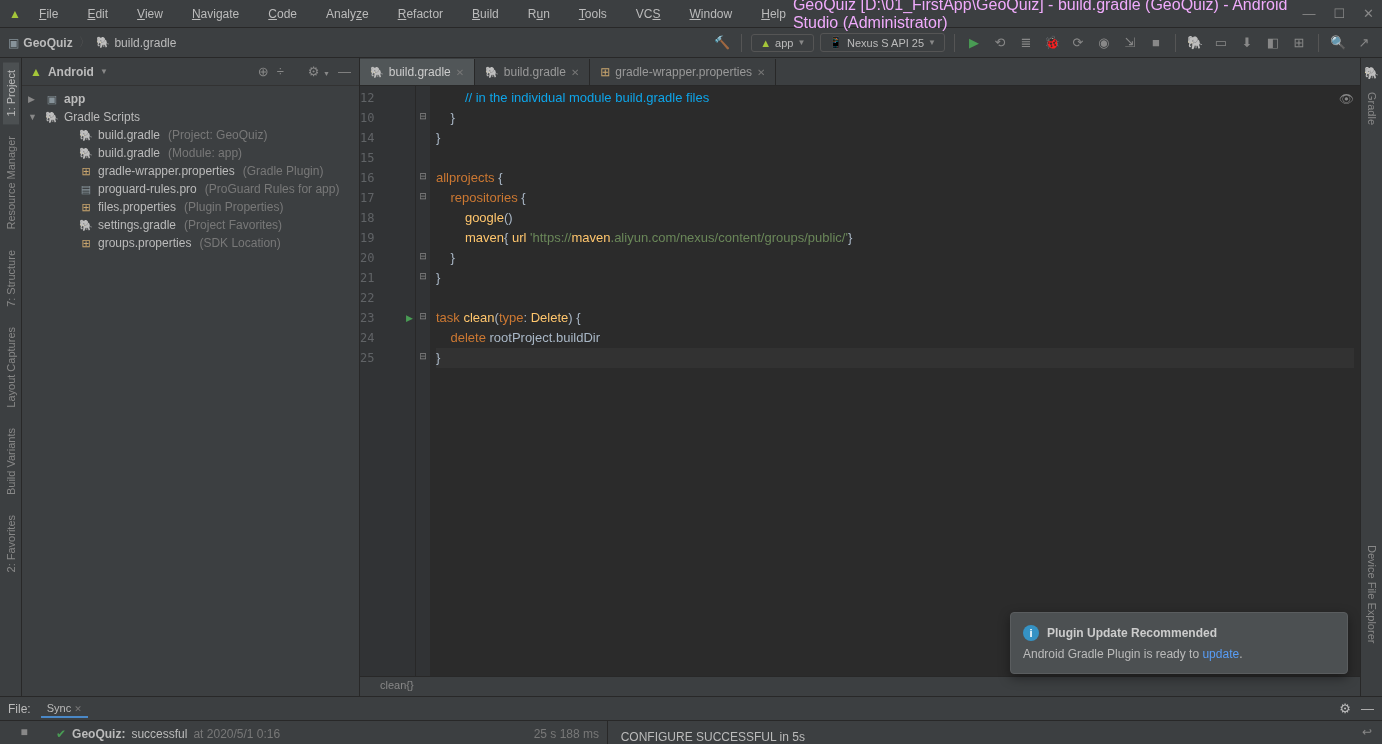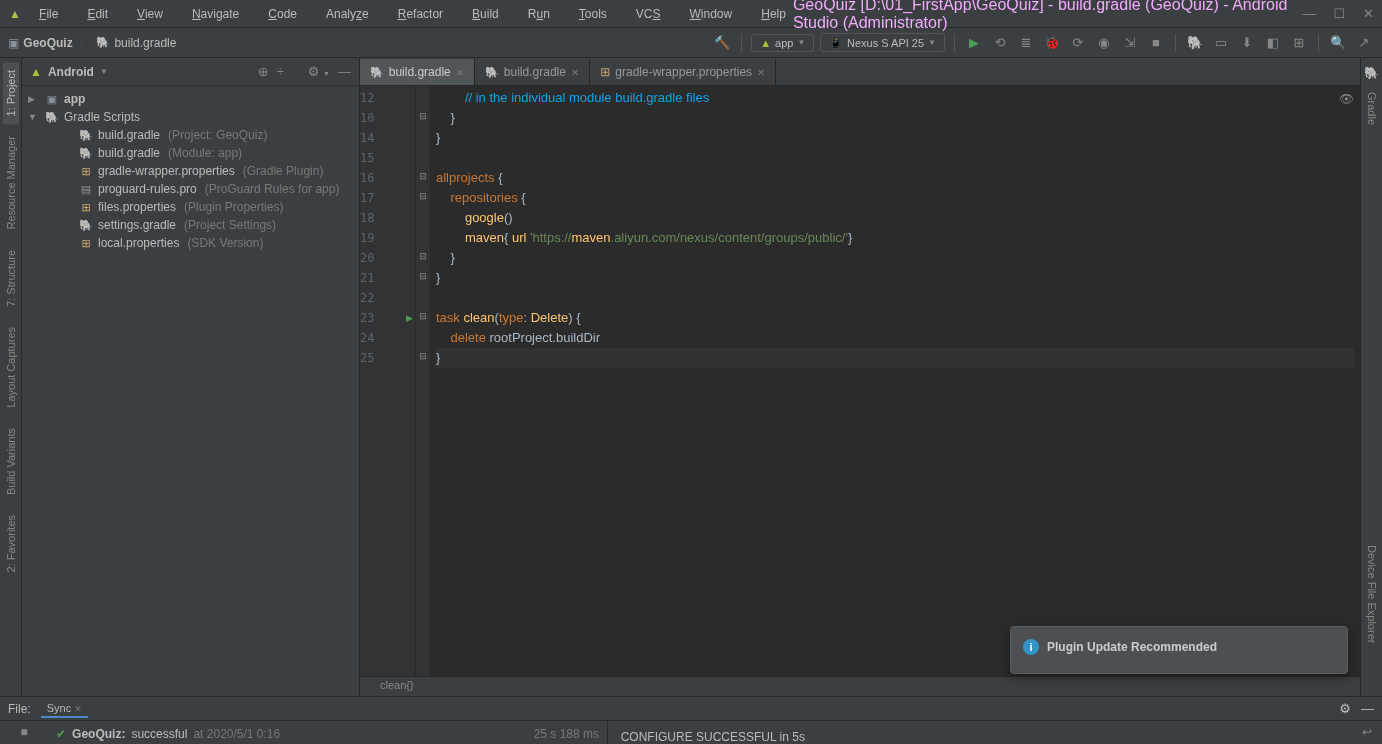--- a/index.html
+++ b/index.html
@@ -218,27 +218,27 @@
           <div class="tree-row indent-2">
             <span class="tree-chev"></span>
             <span class="tree-icon" style="color:#c9a56e">⊞</span>
             <span class="tree-label">files.properties</span>
             <span class="tree-hint">(Plugin Properties)</span>
           </div>
           <div class="tree-row indent-2">
             <span class="tree-chev"></span>
             <span class="tree-icon elephant">🐘</span>
             <span class="tree-label">settings.gradle</span>
-            <span class="tree-hint">(Project Settings)</span>
+            <span class="tree-hint">(Project Favorites)</span>
           </div>
           <div class="tree-row indent-2">
             <span class="tree-chev"></span>
             <span class="tree-icon" style="color:#c9a56e">⊞</span>
-            <span class="tree-label">local.properties</span>
-            <span class="tree-hint">(SDK Version)</span>
+            <span class="tree-label">groups.properties</span>
+            <span class="tree-hint">(SDK Location)</span>
           </div>
         </div>
     </div>
   </div>
 
   <div class="editor-area">
     <div class="tabs" id="editor-tabs">
         <div class="tab active">
           <span class="elephant">🐘</span>
           <span>build.gradle</span>
@@ -328,13 +328,14 @@
 
     </div>
   </div>
 </div>
 
 <div class="notif">
   <div class="notif-title">
       <span class="info-icon">i</span>
       <span>Plugin Update Recommended</span>
     </div>
+  <div class="notif-body"><span>Android Gradle Plugin is ready to </span><a>update</a><span>.</span></div>
 </div>
 
 </body></html>

